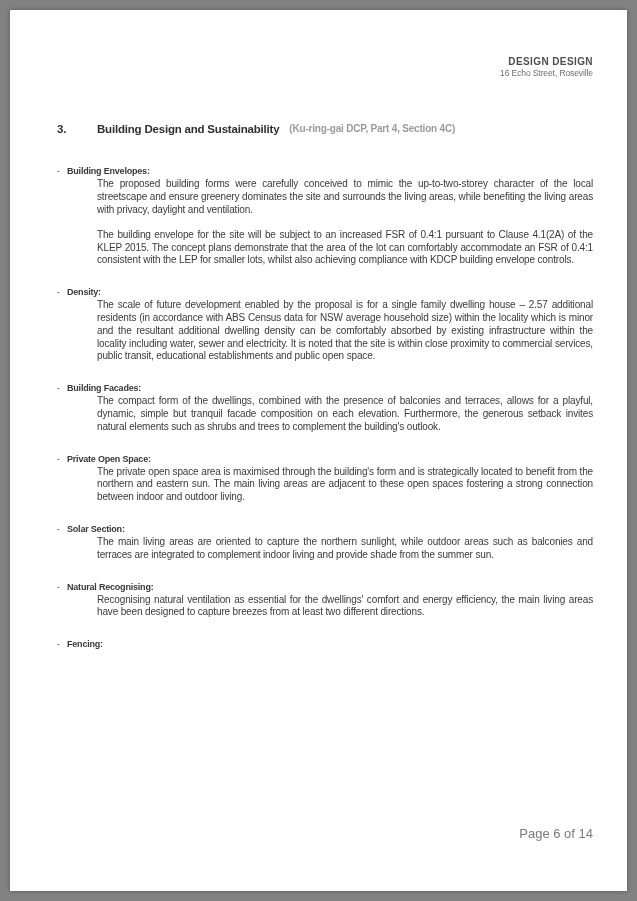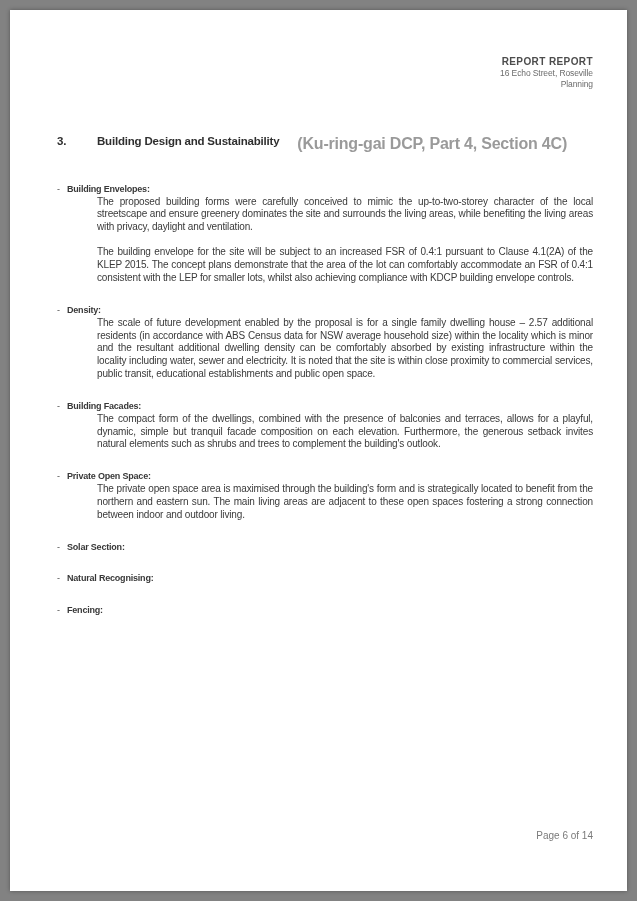--- a/index.html
+++ b/index.html
@@ -42,22 +42,22 @@
     font-size:11.5px;
     font-weight:bold;
     color:#2f2f2f;
     letter-spacing:-0.2px;
     display:flex;
   }
   .doc-heading .num{display:inline-block;width:40px;}
   .doc-heading .ref{
     font-weight:bold;
     color:#9a9a9a;
-    margin-left:18px;
-    font-size:16px;
+    margin-left:10px;
+    font-size:10px;
   }
   
   .sections{
     margin:30px 34px 0 47px;
   }
   .section{margin-top:19px;}
   .section:first-child{margin-top:0;}
   .section-head{
     display:flex;
     font-size:9px;
@@ -79,33 +79,32 @@
     text-align:justify;
     color:#3a3a3a;
     letter-spacing:-0.15px;
   }
   .para + .para{margin-top:12.5px;}
   
   .doc-footer{
     position:absolute;
     right:34px;
     bottom:50px;
-    font-size:10px;
+    font-size:13px;
     color:#7a7a7a;
   }
 </style>
 </head>
 <body>
 
 <div class="page">
 
   <div class="doc-header">
-    <div class="h1">REPORT REPORT</div>
+    <div class="h1">DESIGN DESIGN</div>
     <div class="h2">16 Echo Street, Roseville</div>
-    <div class="h3">Planning</div>
   </div>
 
   <div class="doc-heading">
     <span class="num">3.</span>
     <span>Building Design and Sustainability</span>
     <span class="ref">(Ku-ring-gai DCP, Part 4, Section 4C)</span>
   </div>
 
   <div class="sections">
 
@@ -140,27 +139,29 @@
         <span class="section-label">Private Open Space:</span>
       </div>
       <div class="para">The private open space area is maximised through the building's form and is strategically located to benefit from the northern and eastern sun. The main living areas are adjacent to these open spaces fostering a strong connection between indoor and outdoor living.</div>
     </div>
 
     <div class="section">
       <div class="section-head">
         <span class="bullet">-</span>
         <span class="section-label">Solar Section:</span>
       </div>
+      <div class="para">The main living areas are oriented to capture the northern sunlight, while outdoor areas such as balconies and terraces are integrated to complement indoor living and provide shade from the summer sun.</div>
     </div>
 
     <div class="section">
       <div class="section-head">
         <span class="bullet">-</span>
         <span class="section-label">Natural Recognising:</span>
       </div>
+      <div class="para">Recognising natural ventilation as essential for the dwellings' comfort and energy efficiency, the main living areas have been designed to capture breezes from at least two different directions.</div>
     </div>
 
     <div class="section">
       <div class="section-head">
         <span class="bullet">-</span>
         <span class="section-label">Fencing:</span>
       </div>
     </div>
 
   </div>

